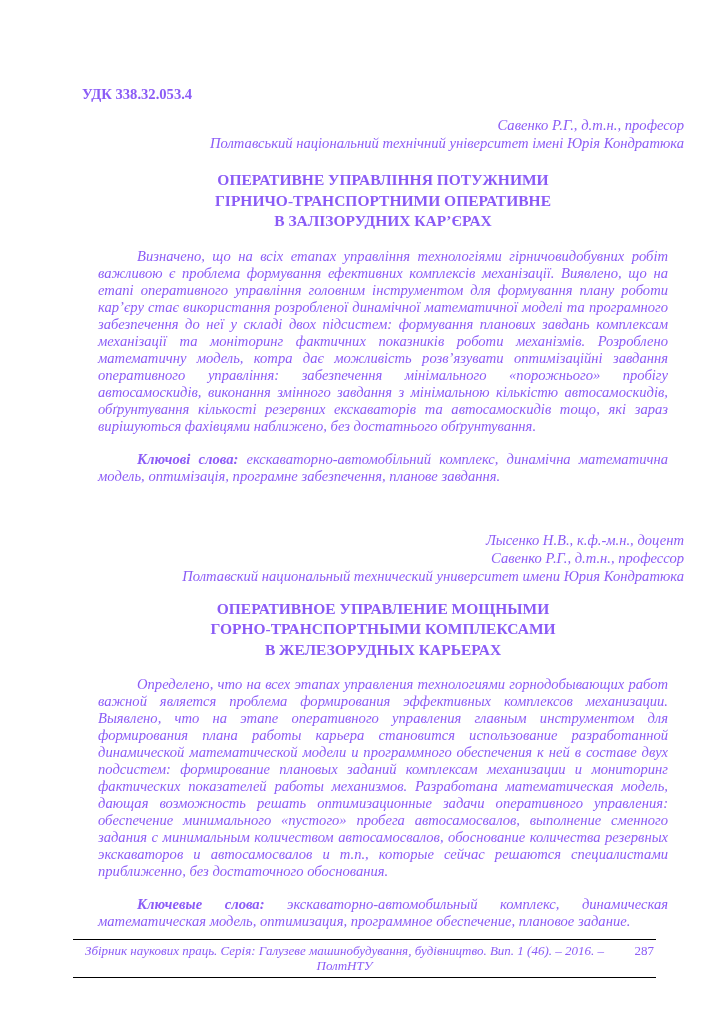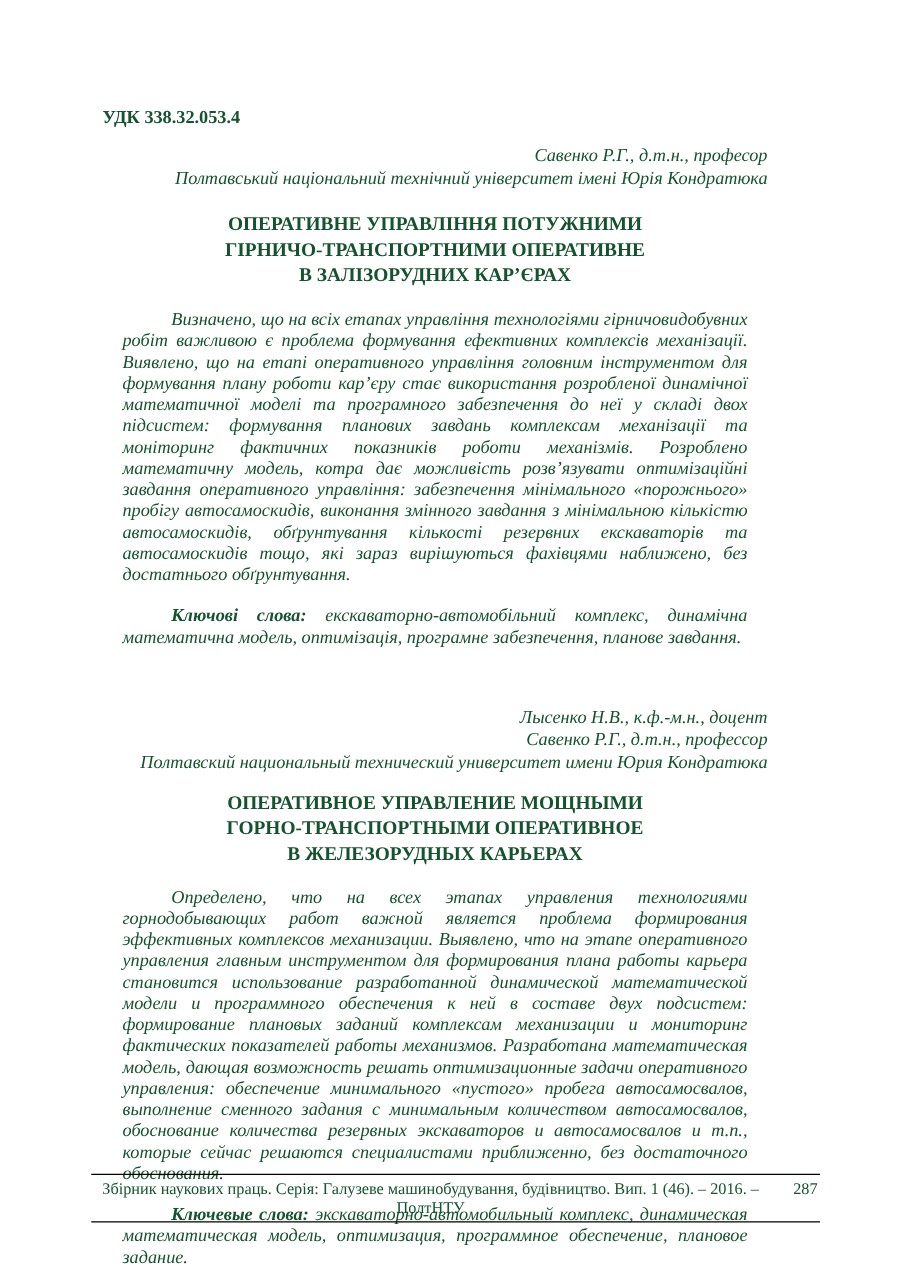--- a/index.html
+++ b/index.html
@@ -6,24 +6,24 @@
     margin: 0;
     padding: 0;
     background: #ffffff;
   }
   .page {
     position: relative;
     width: 724px;
     height: 1024px;
     margin: 0 auto;
     background: #ffffff;
-    color: #14532d;
+    color: #8b5cf6;
     font-family: "Liberation Serif", "DejaVu Serif", serif;
     box-sizing: border-box;
-    padding: 86px 110px 0 82px;
+    padding: 86px 40px 0 82px;
     overflow: hidden;
   }
   .udk {
     font-weight: bold;
     font-size: 14.6px;
     line-height: 17px;
     margin: 0 0 13px 0;
   }
   .authors {
     text-align: right;
@@ -65,20 +65,21 @@
     border-top: 1px solid #000000;
     border-bottom: 1px solid #000000;
     padding: 3px 0 4px 0;
     font-size: 13px;
     line-height: 15px;
     font-style: normal;
   }
   .footer-text {
     text-align: center;
     padding-right: 40px;
+    font-style: italic;
   }
   .footer-page {
     position: absolute;
     right: 2px;
     top: 3px;
   }
 </style>
 </head>
 <body>
 
@@ -98,21 +99,21 @@
       <span>екскаваторно-автомобільний комплекс, динамічна математична модель, оптимізація, програмне забезпечення, планове завдання.</span>
     </p>
   </section>
 
   <section class="section-ru">
     <div class="authors">
       <div>Лысенко Н.В., к.ф.-м.н., доцент</div>
       <div>Савенко Р.Г., д.т.н., профессор</div>
       <div>Полтавский национальный технический университет имени Юрия Кондратюка</div>
     </div>
-    <h1 class="title"><span>ОПЕРАТИВНОЕ УПРАВЛЕНИЕ МОЩНЫМИ</span><br><span>ГОРНО-ТРАНСПОРТНЫМИ ОПЕРАТИВНОЕ</span><br><span>В ЖЕЛЕЗОРУДНЫХ КАРЬЕРАХ</span></h1>
+    <h1 class="title"><span>ОПЕРАТИВНОЕ УПРАВЛЕНИЕ МОЩНЫМИ</span><br><span>ГОРНО-ТРАНСПОРТНЫМИ КОМПЛЕКСАМИ</span><br><span>В ЖЕЛЕЗОРУДНЫХ КАРЬЕРАХ</span></h1>
     <p class="abstract">Определено, что на всех этапах управления технологиями горнодобывающих работ важной является проблема формирования эффективных комплексов механизации. Выявлено, что на этапе оперативного управления главным инструментом для формирования плана работы карьера становится использование разработанной динамической математической модели и программного обеспечения к ней в составе двух подсистем: формирование плановых заданий комплексам механизации и мониторинг фактических показателей работы механизмов. Разработана математическая модель, дающая возможность решать оптимизационные задачи оперативного управления: обеспечение минимального «пустого» пробега автосамосвалов, выполнение сменного задания с минимальным количеством автосамосвалов, обоснование количества резервных экскаваторов и автосамосвалов и т.п., которые сейчас решаются специалистами приближенно, без достаточного обоснования.</p>
     <p class="abstract">
       <span class="kw-label">Ключевые слова:</span>
       <span>экскаваторно-автомобильный комплекс, динамическая математическая модель, оптимизация, программное обеспечение, плановое задание.</span>
     </p>
   </section>
 
   <footer class="footer">
     <div class="footer-text">Збірник наукових праць. Серія: Галузеве машинобудування, будівництво. Вип. 1 (46). – 2016. – ПолтНТУ</div>
     <div class="footer-page">287</div>

